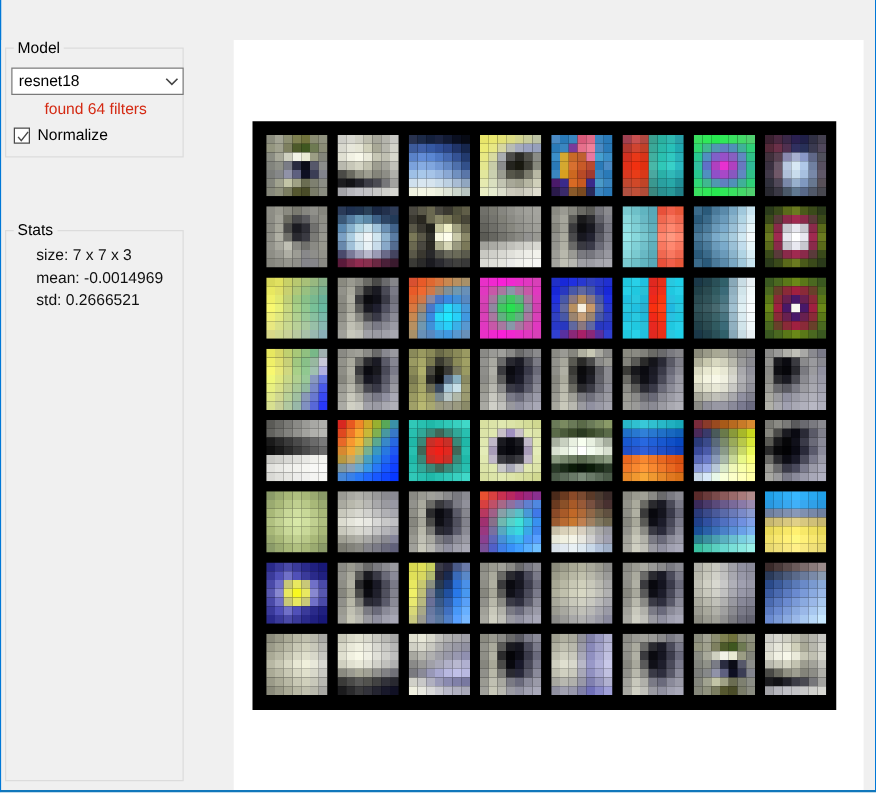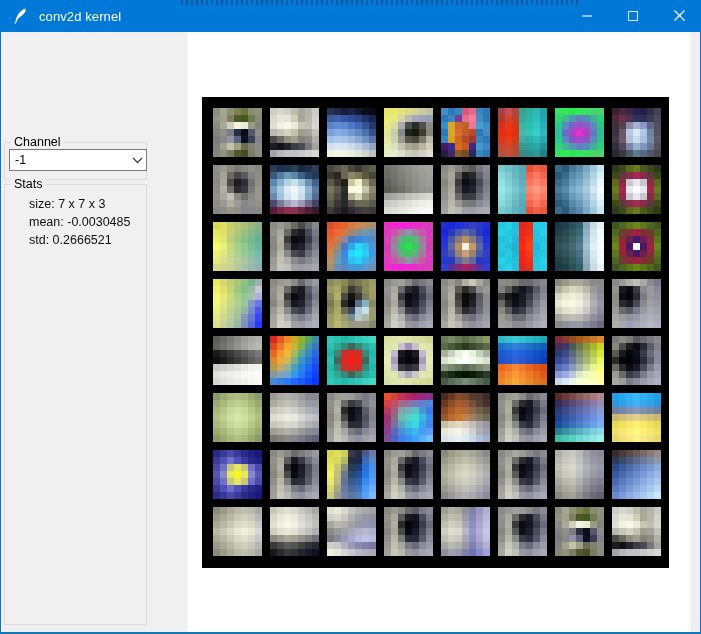--- a/index.html
+++ b/index.html
@@ -190,70 +190,53 @@
     image-rendering: pixelated;
     overflow: hidden;
   }
   .filter-tile i { display: block; }
 </style>
 </head>
 <body>
 
 <div id="window">
 
-  <div id="titlebar">
-    <div id="titlebar-noise"></div>
-
-    <span id="app-icon">
-      <svg width="16" height="18" viewBox="0 0 16 18">
-        <path d="M12.5 1.5 C9 2.5 5.5 5.5 4 9.5 L2.5 13 L4.5 11.5 C7.5 10 10.5 7.5 12.5 4.5 Z" fill="#ffffff"></path>
-        <path d="M5 10.5 L2 16.5" stroke="#ffffff" stroke-width="1.3" fill="none"></path>
-      </svg>
-    </span>
-    <span id="title-text">conv2d kernel</span>
-
-    <div class="winbtn" id="btn-min">
-      <svg width="12" height="12" viewBox="0 0 12 12">
-        <line x1="1" y1="6" x2="11" y2="6" stroke="#ffffff" stroke-width="1.1"></line>
-      </svg>
-    </div>
-    <div class="winbtn" id="btn-max">
-      <svg width="12" height="12" viewBox="0 0 12 12">
-        <rect x="1.5" y="1.5" width="9" height="9" fill="none" stroke="#cfe4f5" stroke-width="1.1"></rect>
-      </svg>
-    </div>
-    <div class="winbtn" id="btn-close">
-      <svg width="13" height="13" viewBox="0 0 13 13">
-        <line x1="1.5" y1="1.5" x2="11.5" y2="11.5" stroke="#ffffff" stroke-width="1.3"></line>
-        <line x1="11.5" y1="1.5" x2="1.5" y2="11.5" stroke="#ffffff" stroke-width="1.3"></line>
-      </svg>
-    </div>
-  </div>
 
   <div id="left-panel">
 
+    <div class="groupbox" id="group-model">
+      <span class="group-title">Model</span>
 
-    <div class="groupbox" id="group-channel">
-      <span class="group-title">Channel</span>
-
-      <div class="combo" id="combo-channel">
-        <span class="combo-value">-1</span>
+      <div class="combo" id="combo-model">
+        <span class="combo-value">resnet18</span>
         <span class="combo-arrow">
           <svg width="11" height="8" viewBox="0 0 11 8">
             <path d="M1 2 L5.5 6.5 L10 2" fill="none" stroke="#444444" stroke-width="1.3"></path>
           </svg>
         </span>
       </div>
+
+      <div id="filters-found">found 64 filters</div>
+
+      <div id="normalize-row">
+        <span id="normalize-box">
+          <svg width="11" height="11" viewBox="0 0 11 11">
+            <path d="M1.5 5.5 L4 8.5 L9.5 1.5" fill="none" stroke="#4a4a4a" stroke-width="1.2"></path>
+          </svg>
+        </span>
+        <span id="normalize-label">Normalize</span>
+      </div>
     </div>
+
 
     <div class="groupbox" id="group-stats">
       <span class="group-title">Stats</span>
 
       <div class="stat-line" id="stat-size">size: 7 x 7 x 3</div>
-      <div class="stat-line" id="stat-mean">mean: -0.0030485</div>
+      <div class="stat-line" id="stat-mean">mean: -0.0014969</div>
       <div class="stat-line" id="stat-std">std:  0.2666521</div>
     </div>
   </div>
 
   <div id="main-area">
     <div id="filter-canvas">
       <div id="filter-grid">
           <div class="filter-tile">
             <i style="background: rgb(139, 141, 126);"></i>
             <i style="background: rgb(163, 164, 148);"></i>

